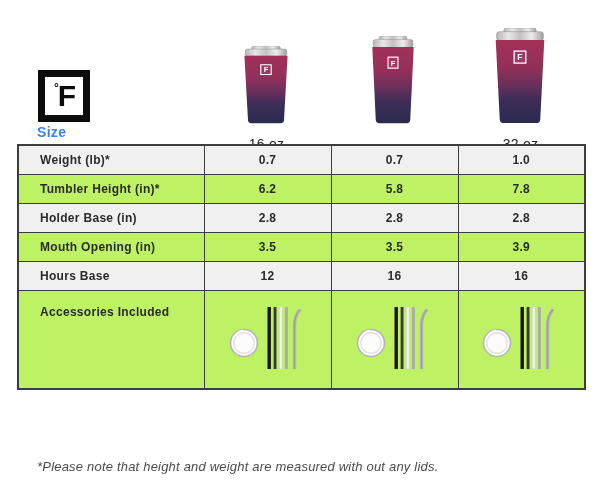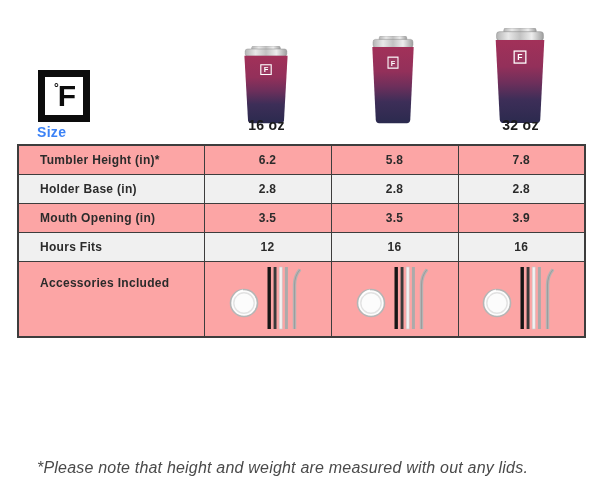--- a/index.html
+++ b/index.html
@@ -18,38 +18,38 @@
   .logo .deg{font-size:12px;font-weight:700;color:#0c0c0c;position:relative;top:-8px;left:1px;}
   .logo .f{font-size:30px;font-weight:800;color:#0c0c0c;line-height:1;letter-spacing:-1px;}
 
   .size-label{position:absolute;left:37px;top:124px;font-size:14px;font-weight:800;letter-spacing:.3px;color:#3b82f6;}
 
   
   .tumbler{position:absolute;}
   .t16{left:242px;top:46px;width:48px;height:78px;}
   .t24{left:370px;top:36px;width:46px;height:88px;}
   .t32{left:493px;top:28px;width:54px;height:96px;}
-  .col-label{position:absolute;top:117px;width:127px;text-align:center;font-size:14px;font-weight:700;letter-spacing:.3px;color:#1c1c1c;}
+  .col-label{position:absolute;top:136px;width:127px;text-align:center;font-size:14px;font-weight:400;letter-spacing:.3px;color:#1c1c1c;}
   .cl16{left:203px;} .cl24{left:330px;} .cl32{left:457px;}
 
   
   table.spec{position:absolute;left:17px;top:144px;width:567px;border-collapse:collapse;table-layout:fixed;
              border:2px solid var(--border);}
   table.spec td{border:1px solid var(--border);font-size:12px;color:var(--text);}
   table.spec tr{height:29px;}
-  table.spec tr.acc-row{height:76px;border-radius:9px;}
+  table.spec tr.acc-row{height:99px;border-radius:9px;}
   td.lbl{font-weight:700;letter-spacing:.3px;padding-left:21px;text-align:left;vertical-align:middle;}
   td.val{font-weight:700;letter-spacing:.3px;text-align:center;vertical-align:middle;}
   tr.stripe td{background:var(--stripe);}
-  tr.plain td{background:#fca5a5;}
+  tr.plain td{background:#bef264;}
   td.acc-lbl{vertical-align:top;padding-top:14px;}
   .acc-cell{vertical-align:middle;text-align:center;}
   .acc-cell svg{display:inline-block;vertical-align:middle;}
 
-  .footnote{position:absolute;left:37px;top:459px;font-size:16px;font-style:italic;color:#4a4a4a;letter-spacing:.2px;}
+  .footnote{position:absolute;left:37px;top:459px;font-size:13px;font-style:italic;color:#4a4a4a;letter-spacing:.2px;}
 
   .defs-svg{position:absolute;width:0;height:0;}
 </style>
 </head>
 <body>
 
 <div class="canvas">
 
   <svg class="defs-svg" aria-hidden="true">
     <defs>
@@ -114,40 +114,46 @@
   <div class="col-label cl32">32 oz</div>
 
   <table class="spec">
     <colgroup>
       <col style="width:186px">
         <col style="width:127px">
         <col style="width:127px">
         <col style="width:127px">
     </colgroup>
     <tbody>
+      <tr class="stripe">
+        <td class="lbl">Weight (lb)*</td>
+        <td class="val">0.7</td>
+        <td class="val">0.7</td>
+        <td class="val">1.0</td>
+      </tr>
       <tr class="plain">
         <td class="lbl">Tumbler Height (in)*</td>
         <td class="val">6.2</td>
         <td class="val">5.8</td>
         <td class="val">7.8</td>
       </tr>
       <tr class="stripe">
         <td class="lbl">Holder Base (in)</td>
         <td class="val">2.8</td>
         <td class="val">2.8</td>
         <td class="val">2.8</td>
       </tr>
       <tr class="plain">
         <td class="lbl">Mouth Opening (in)</td>
         <td class="val">3.5</td>
         <td class="val">3.5</td>
         <td class="val">3.9</td>
       </tr>
       <tr class="stripe">
-        <td class="lbl">Hours Fits</td>
+        <td class="lbl">Hours Base</td>
         <td class="val">12</td>
         <td class="val">16</td>
         <td class="val">16</td>
       </tr>
       <tr class="plain acc-row">
         <td class="lbl acc-lbl">Accessories Included</td>
         <td class="acc-cell">
           <svg width="84" height="72" viewBox="0 0 80 72">
               <use href="#accessorySet"></use>
             </svg>

